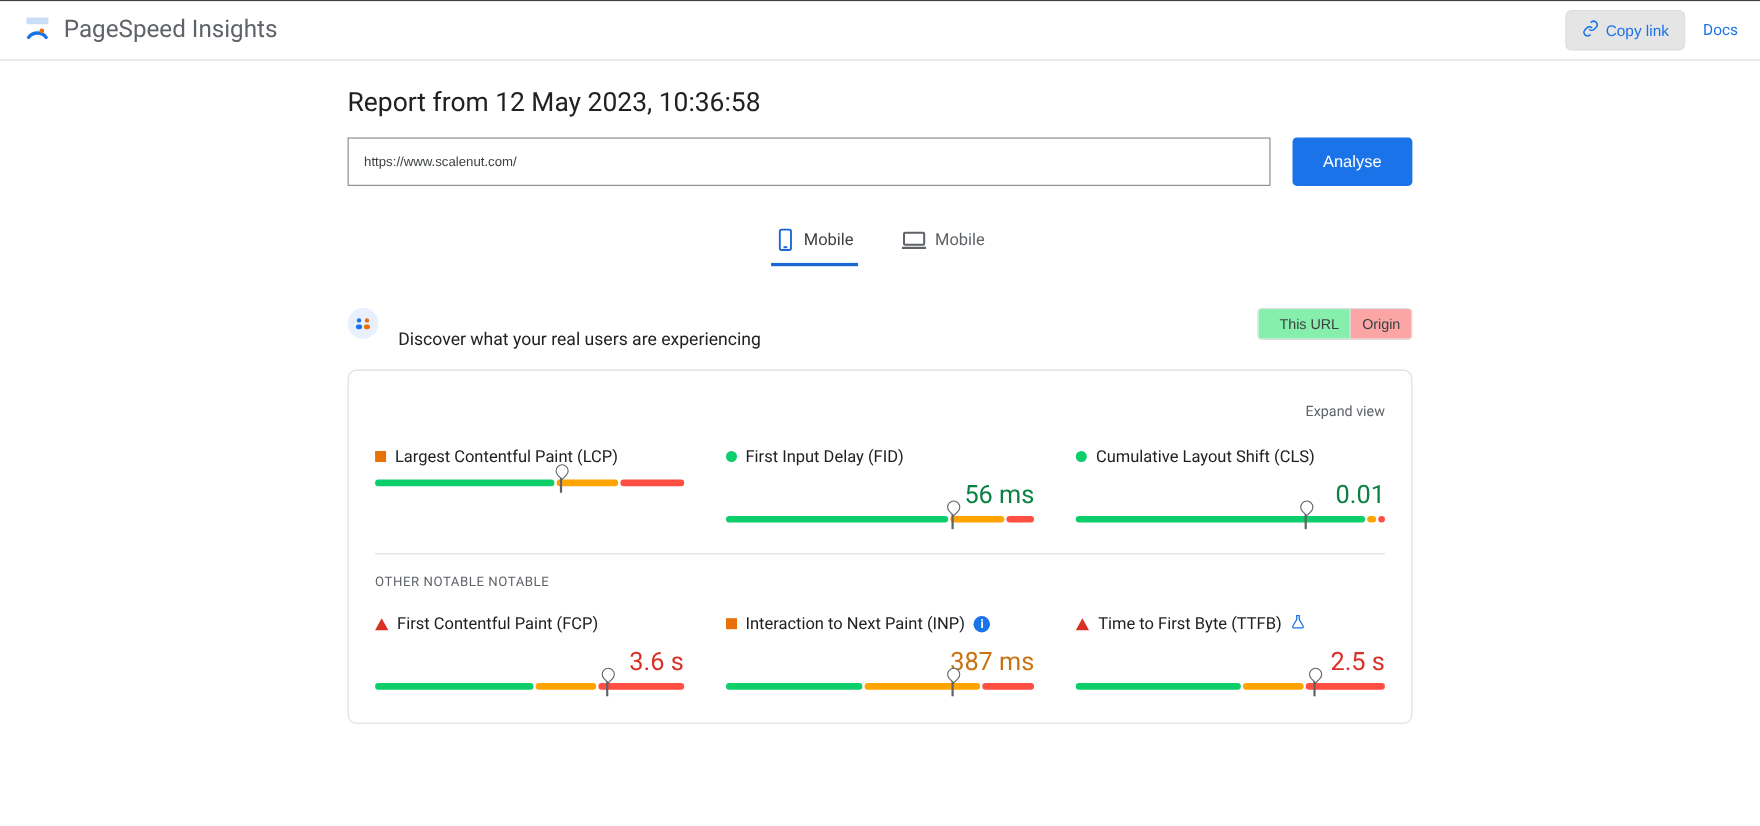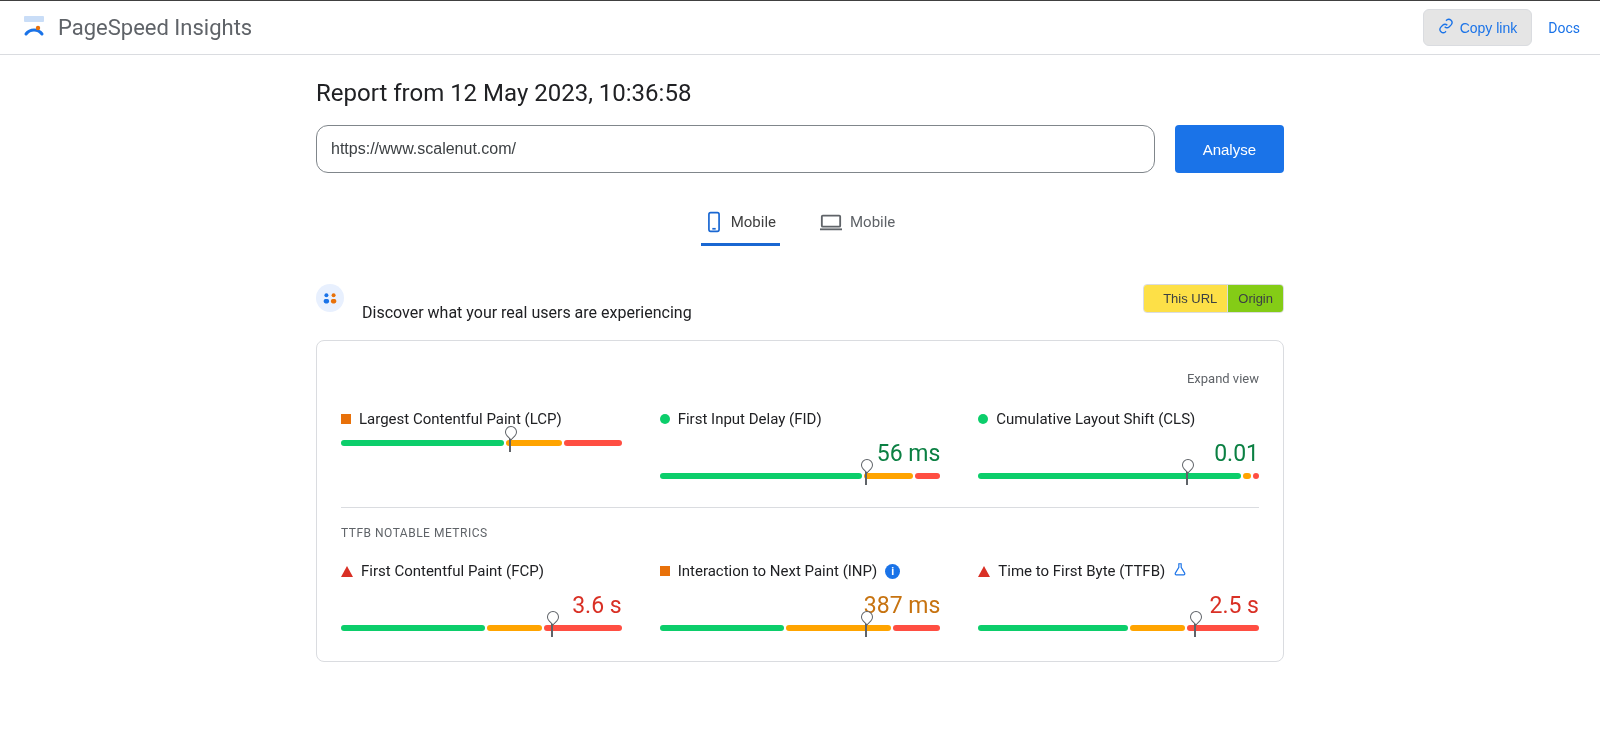--- a/index.html
+++ b/index.html
@@ -10,35 +10,35 @@
 .logo-wrap { width: 28px; height: 28px; display: flex; align-items: center; justify-content: center; }
 .app-title { font-size: 22px; font-weight: 400; color: #5f6368; }
 .header-right { display: flex; align-items: center; gap: 16px; }
 .copy-link-btn { display: flex; align-items: center; gap: 6px; border: 1px solid #dadce0; background: #e5e5e5; border-radius: 6px; padding: 8px 14px; color: #1a73e8; font-size: 14px; cursor: pointer; }
 .docs-link { color: #1a73e8; font-size: 14px; text-decoration: none; cursor: pointer; }
 
 .container { max-width: 1000px; margin: 0 auto; padding: 24px 16px; }
 .report-title { font-size: 24px; color: #202124; margin-bottom: 18px; font-weight: 400; }
 
 .url-row { display: flex; gap: 20px; margin-bottom: 28px; }
-.url-input { flex: 1; border: 1px solid #80868b; border-radius: 12px; padding: 14px 14px; font-size: 16px; color: #3c4043; outline: none; }
+.url-input { flex: 1; border: 1px solid #80868b; border-radius: 0; padding: 14px 14px; font-size: 12px; color: #3c4043; outline: none; }
 .analyse-btn { background: #1a73e8; color: #fff; border: none; border-radius: 4px; padding: 0 28px; font-size: 15px; font-weight: 500; cursor: pointer; }
 
 .tabs { display: flex; justify-content: center; gap: 36px; margin-bottom: 28px; }
 .tab { display: flex; align-items: center; gap: 8px; padding: 10px 4px; border-bottom: 3px solid transparent; cursor: pointer; font-size: 15px; color: #5f6368; }
 .tab.active { color: #404040; border-bottom-color: #1967d2; font-weight: 400; }
 .tab-icon { display: inline-flex; }
 
 .discover-row { display: flex; align-items: center; justify-content: space-between; margin-bottom: 18px; }
 .discover-left { display: flex; align-items: center; gap: 18px; }
 .discover-icon { width: 28px; height: 28px; background: #e8f0fe; border-radius: 50%; display: flex; align-items: center; justify-content: center; }
 .discover-text { font-size: 16px; color: #202124; margin-top: 29px; }
 .toggle-group { display: flex; border: 1px solid #dadce0; border-radius: 4px; overflow: hidden; }
-.toggle-btn { padding: 6px 10px; font-size: 13px; background: #84cc16; border: none; cursor: pointer; color: #3c4043; }
-.toggle-btn.active { background: #fde047; padding-left: 19px; }
+.toggle-btn { padding: 6px 10px; font-size: 13px; background: #fca5a5; border: none; cursor: pointer; color: #3c4043; }
+.toggle-btn.active { background: #86efac; padding-left: 19px; }
 .toggle-btn + .toggle-btn { border-left: 1px solid #dadce0; }
 
 .vitals-card { border: 1px solid #dadce0; border-radius: 8px; padding: 30px 24px; }
 .assessment-row { display: flex; align-items: center; justify-content: center; gap: 20px; margin-bottom: 8px; }
 .assess-icon { width: 48px; height: 48px; background: #fce8e6; border-radius: 50%; display: flex; align-items: center; justify-content: center; }
 .assess-text { font-size: 17px; font-weight: 500; }
 .assess-status { color: #d93025; }
 .help-icon { color: #5f6368; font-size: 14px; border: 1px solid #9aa0a6; border-radius: 50%; width: 16px; height: 16px; display: inline-flex; align-items: center; justify-content: center; margin-left: 6px; cursor: pointer; font-weight: bold;}
 .expand-view { text-align: right; color: #5f6368; font-size: 13px; cursor: pointer; margin-bottom: 24px; }
 
@@ -185,21 +185,21 @@
           <div class="seg g" style="flex:95"></div>
             <div class="seg o" style="flex:3"></div>
             <div class="seg r" style="flex:2"></div>
           <div class="pointer" style="left:74%"></div>
         </div>
       </div>
 
     </div>
 
     <hr class="divider">
-    <div class="other-label">TTFB NOTABLE METRICS</div>
+    <div class="other-label">OTHER NOTABLE NOTABLE</div>
 
     <div class="metrics-grid">
 
       <div class="metric">
         <div class="metric-header">
           <span class="marker triangle-red"></span>
           <span class="metric-name">First Contentful Paint (FCP)</span>
         </div>
         <div class="metric-value red">3.6 s</div>
         <div class="bar">

